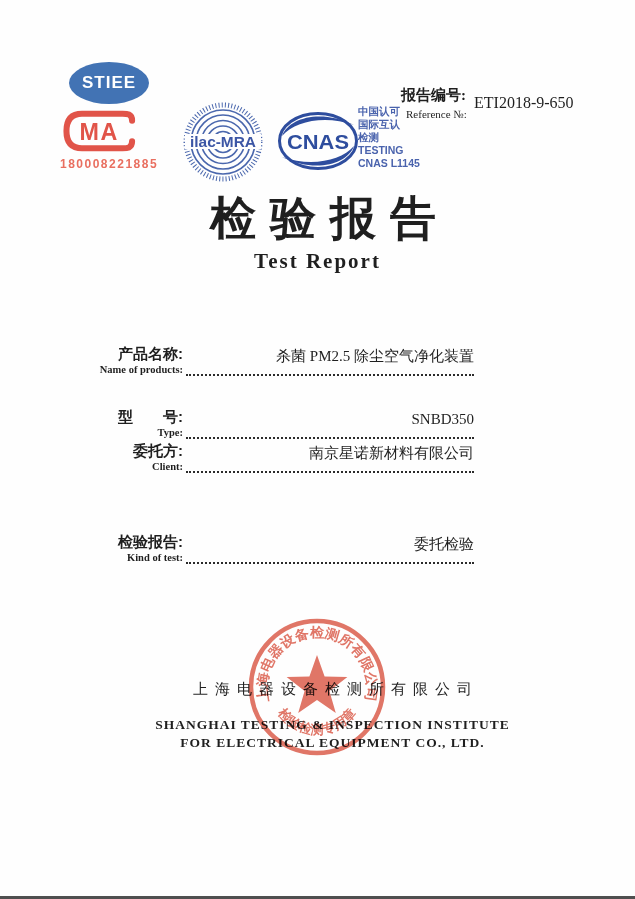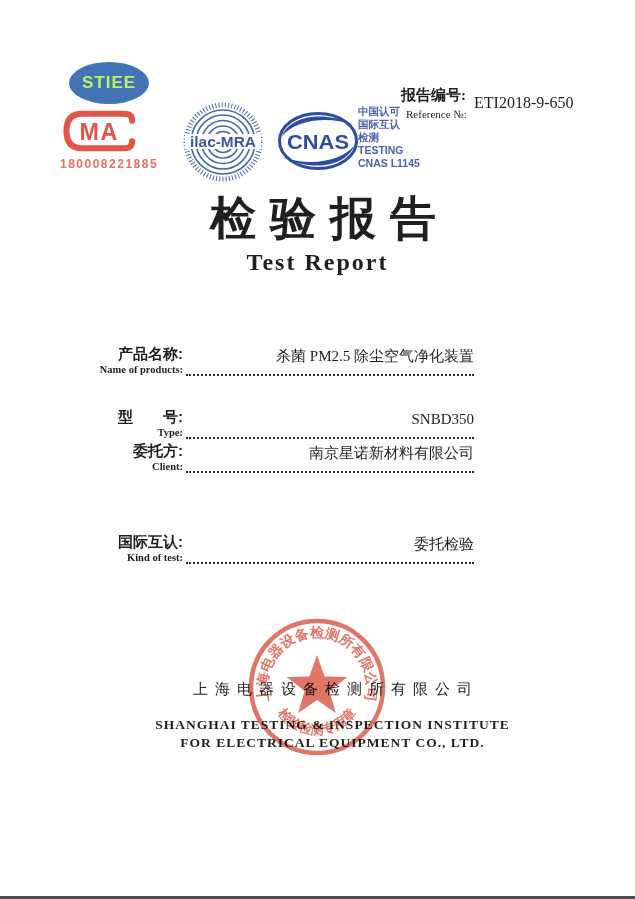--- a/index.html
+++ b/index.html
@@ -8,21 +8,21 @@
     position:relative; width:635px; height:899px;
     background:#fefefe; overflow:hidden; margin:0 auto;
     font-family:"Liberation Serif","DejaVu Serif",serif; color:#1f1f1f;
   }
   .abs { position:absolute; }
 
   
   .stiee {
     left:69px; top:62px; width:80px; height:42px; border-radius:50%;
     background:#4273b4; display:flex; align-items:center; justify-content:center;
-    color:#bef264; font-family:"Liberation Sans","DejaVu Sans",sans-serif;
+    color:#ffffff; font-family:"Liberation Sans","DejaVu Sans",sans-serif;
     font-weight:bold; font-size:17px; letter-spacing:1px;
   }
   .cma-number {
     left:60px; top:157px; width:92px; text-align:right;
     color:#e96f60; font-family:"Liberation Sans","DejaVu Sans",sans-serif;
     font-weight:bold; font-size:12px; letter-spacing:1.5px;
   }
   .cnas-caption {
     left:358px; top:105px; color:#4a63ad; font-weight:bold;
     font-family:"Liberation Sans","DejaVu Sans",sans-serif;
@@ -36,21 +36,21 @@
   .refno-en { left:406px; top:108px; font-size:11px; font-weight:normal; }
   .refno-value { left:474px; top:94px; font-size:16px; }
 
   
   .title-cn {
     left:0; top:188px; width:635px; text-align:center;
     font-size:46px; font-weight:bold; letter-spacing:14px; padding-left:25px;
   }
   .title-en {
     left:0; top:249px; width:635px; text-align:center;
-    font-size:24px; font-weight:bold; letter-spacing:2px;
+    font-size:21px; font-weight:bold; letter-spacing:2px;
   }
 
   
   .row { position:absolute; left:60px; width:414px; display:flex; align-items:flex-end; }
   .label-block { width:123px; text-align:right; flex:none; }
   .label-cn {
     font-family:"Liberation Sans","DejaVu Sans",sans-serif;
     font-weight:bold; font-size:15px; line-height:19px;
   }
   .label-en { font-weight:bold; font-size:10.5px; line-height:12px; margin-top:1px; }
@@ -152,21 +152,21 @@
       <div class="label-cn">委托方:</div>
       <div class="label-en">Client:</div>
     </div>
     <div class="value-block">
       <div class="value">南京星诺新材料有限公司</div>
     </div>
   </div>
 
   <div class="row" style="top:532px;">
     <div class="label-block">
-      <div class="label-cn">国际互认:</div>
+      <div class="label-cn">检验报告:</div>
       <div class="label-en">Kind of test:</div>
     </div>
     <div class="value-block">
       <div class="value">委托检验</div>
     </div>
   </div>
 
   <div class="abs footer-cn">上海电器设备检测所有限公司</div>
   <div class="abs footer-en1">SHANGHAI TESTING &amp; INSPECTION INSTITUTE</div>
   <div class="abs footer-en2">FOR ELECTRICAL EQUIPMENT CO., LTD.</div>

